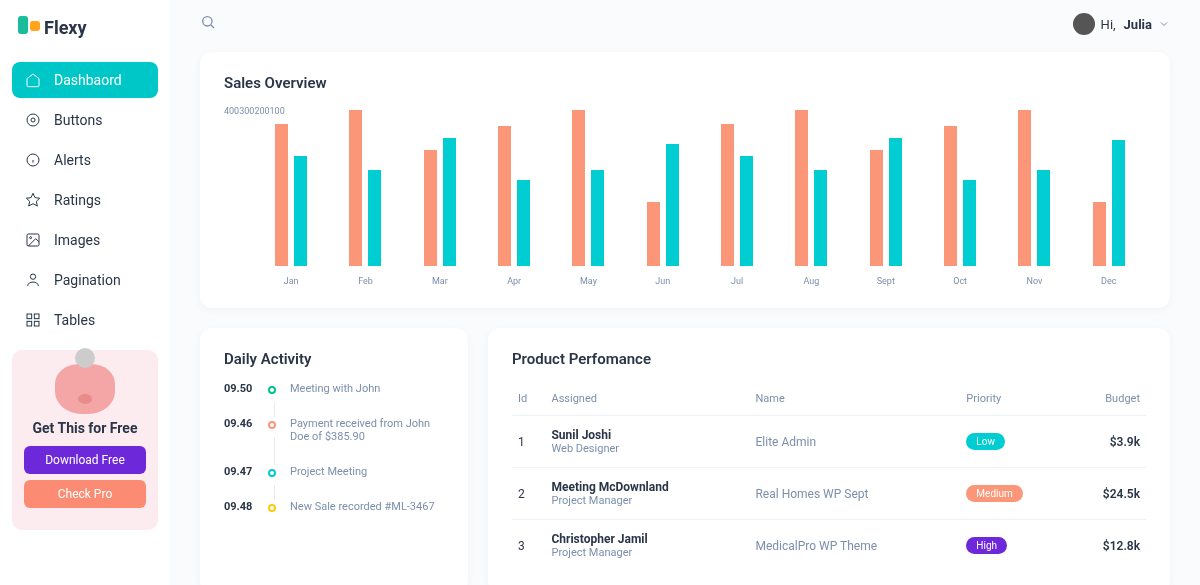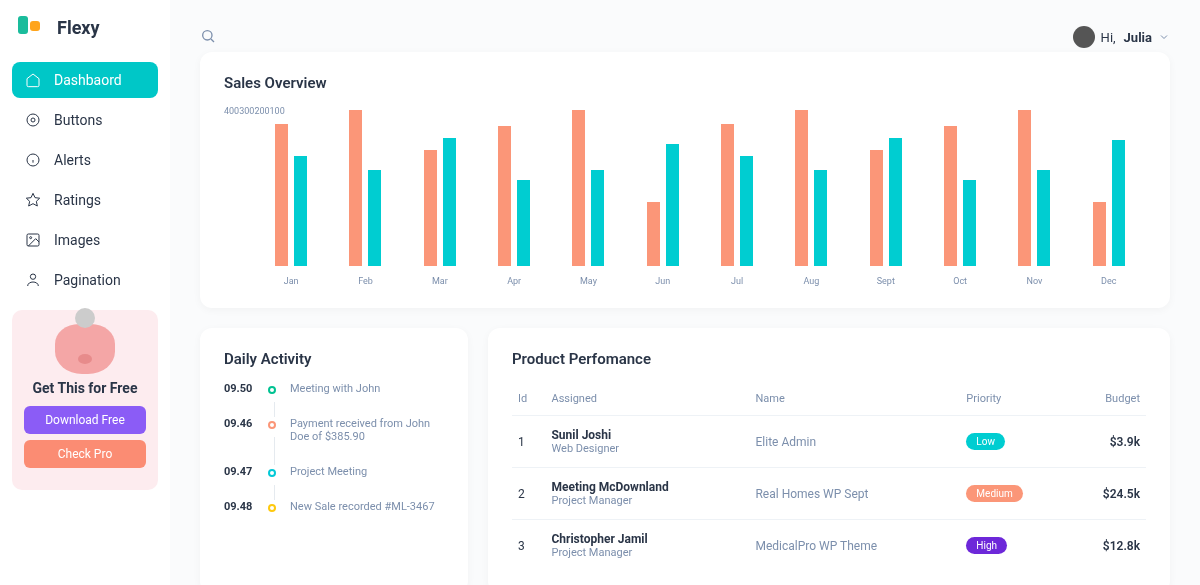--- a/index.html
+++ b/index.html
@@ -1,38 +1,38 @@
 <!DOCTYPE html>
 <html><head>
 <meta charset="utf-8">
 <style>
 *{box-sizing:border-box;margin:0;padding:0;font-family:-apple-system,BlinkMacSystemFont,"Segoe UI",Roboto,sans-serif}
 body{background:#fafbfc;color:#2a3547;width:1200px;height:585px;overflow:hidden;position:relative}
 .sidebar{position:absolute;left:0;top:0;width:170px;height:100%;background:#fff;padding:16px 12px;overflow-y:auto}
 .sidebar::-webkit-scrollbar{width:6px}
 .sidebar::-webkit-scrollbar-thumb{background:#c0c0c0;border-radius:3px}
-.logo-row{display:flex;align-items:center;gap:17px;margin-bottom:24px;padding-left:6px}
+.logo-row{display:flex;align-items:center;gap:4px;margin-bottom:24px;padding-left:6px}
 .logo-mark{width:22px;height:22px;position:relative}
 .logo-mark .s1{position:absolute;width:10px;height:18px;background:#1abc9c;border-radius:3px;left:0;top:0}
 .logo-mark .s2{position:absolute;width:10px;height:10px;background:#ffa41b;border-radius:3px;right:0;top:5px}
 .logo-txt{font-weight:700;font-size:18px;color:#2a3547}
 .nav{display:flex;flex-direction:column;gap:4px}
 .nav-item{display:flex;align-items:center;gap:12px;padding:9px 12px;border-radius:8px;font-size:14px;color:#2a3547;cursor:pointer}
 .nav-item.active{background:#00c7c7;color:#fff}
 .nav-icon{width:18px;height:18px;display:flex;align-items:center;justify-content:center}
 .nav-icon svg{width:16px;height:16px;stroke:currentColor;fill:none;stroke-width:1.5}
 .promo{margin-top:12px;background:#fdecef;border-radius:10px;padding:14px 12px 16px;text-align:center}
 .piggy{width:60px;height:50px;margin:0 auto 6px;background:#f4a6a6;border-radius:40% 40% 45% 45%;position:relative}
 .piggy:before{content:"";width:20px;height:20px;background:#ccc;border-radius:50%;position:absolute;top:-16px;left:50%;transform:translateX(-50%)}
 .piggy:after{content:"";width:14px;height:10px;background:#e78b8b;border-radius:50%;position:absolute;bottom:10px;left:50%;transform:translateX(-50%)}
 .promo-title{font-size:14px;font-weight:700;margin-bottom:10px}
 .btn{display:block;width:100%;padding:7px;border:none;border-radius:6px;font-size:12px;cursor:pointer;margin-bottom:6px}
-.btn-primary{background:#8b5cf6;color:#fff}
+.btn-primary{background:#6d28d9;color:#fff}
 .btn-accent{background:#fb8c73;color:#fff}
-.topbar{position:absolute;left:170px;right:0;top:0;height:48px;display:flex;align-items:flex-end;justify-content:space-between;padding:0 30px}
+.topbar{position:absolute;left:170px;right:0;top:0;height:48px;display:flex;align-items:center;justify-content:space-between;padding:0 30px}
 .search-icon svg{width:16px;height:16px;stroke:#7c8fac;fill:none;stroke-width:2}
 .user{display:flex;align-items:center;gap:6px;font-size:13px;color:#2a3547;cursor:pointer}
 .avatar{width:22px;height:22px;border-radius:50%;background:#555}
 .user b{font-weight:700;margin-left:2px}
 .user svg{width:12px;height:12px;stroke:#7c8fac;fill:none;stroke-width:2}
 .main{position:absolute;left:170px;right:0;top:48px;bottom:0;padding:4px 30px 0;overflow:hidden}
 .card{background:#fff;border-radius:12px;padding:22px 24px;box-shadow:0 2px 8px rgba(0,0,0,0.04)}
 .card h3{font-size:15px;font-weight:600;margin-bottom:14px}
 .chart-card{margin-bottom:20px}
 .chart{position:relative;height:180px;padding-left:30px}
@@ -123,20 +123,31 @@
         <span>Images</span>
       </div>
       <div class="nav-item">
         <span class="nav-icon">
           <svg viewBox="0 0 24 24">
             <circle cx="12" cy="7" r="4"></circle>
             <path d="M4 21c0-4 4-6 8-6s8 2 8 6"></path>
           </svg>
         </span>
         <span>Pagination</span>
+      </div>
+      <div class="nav-item">
+        <span class="nav-icon">
+          <svg viewBox="0 0 24 24">
+            <rect x="3" y="3" width="7" height="7"></rect>
+            <rect x="14" y="3" width="7" height="7"></rect>
+            <rect x="3" y="14" width="7" height="7"></rect>
+            <rect x="14" y="14" width="7" height="7"></rect>
+          </svg>
+        </span>
+        <span>Tables</span>
       </div>
     </div>
   <div class="promo">
     <div class="piggy"></div>
     <div class="promo-title">Get This for Free</div>
     <button class="btn btn-primary">Download Free</button>
     <button class="btn btn-accent">Check Pro</button>
   </div>
 </div>
 

